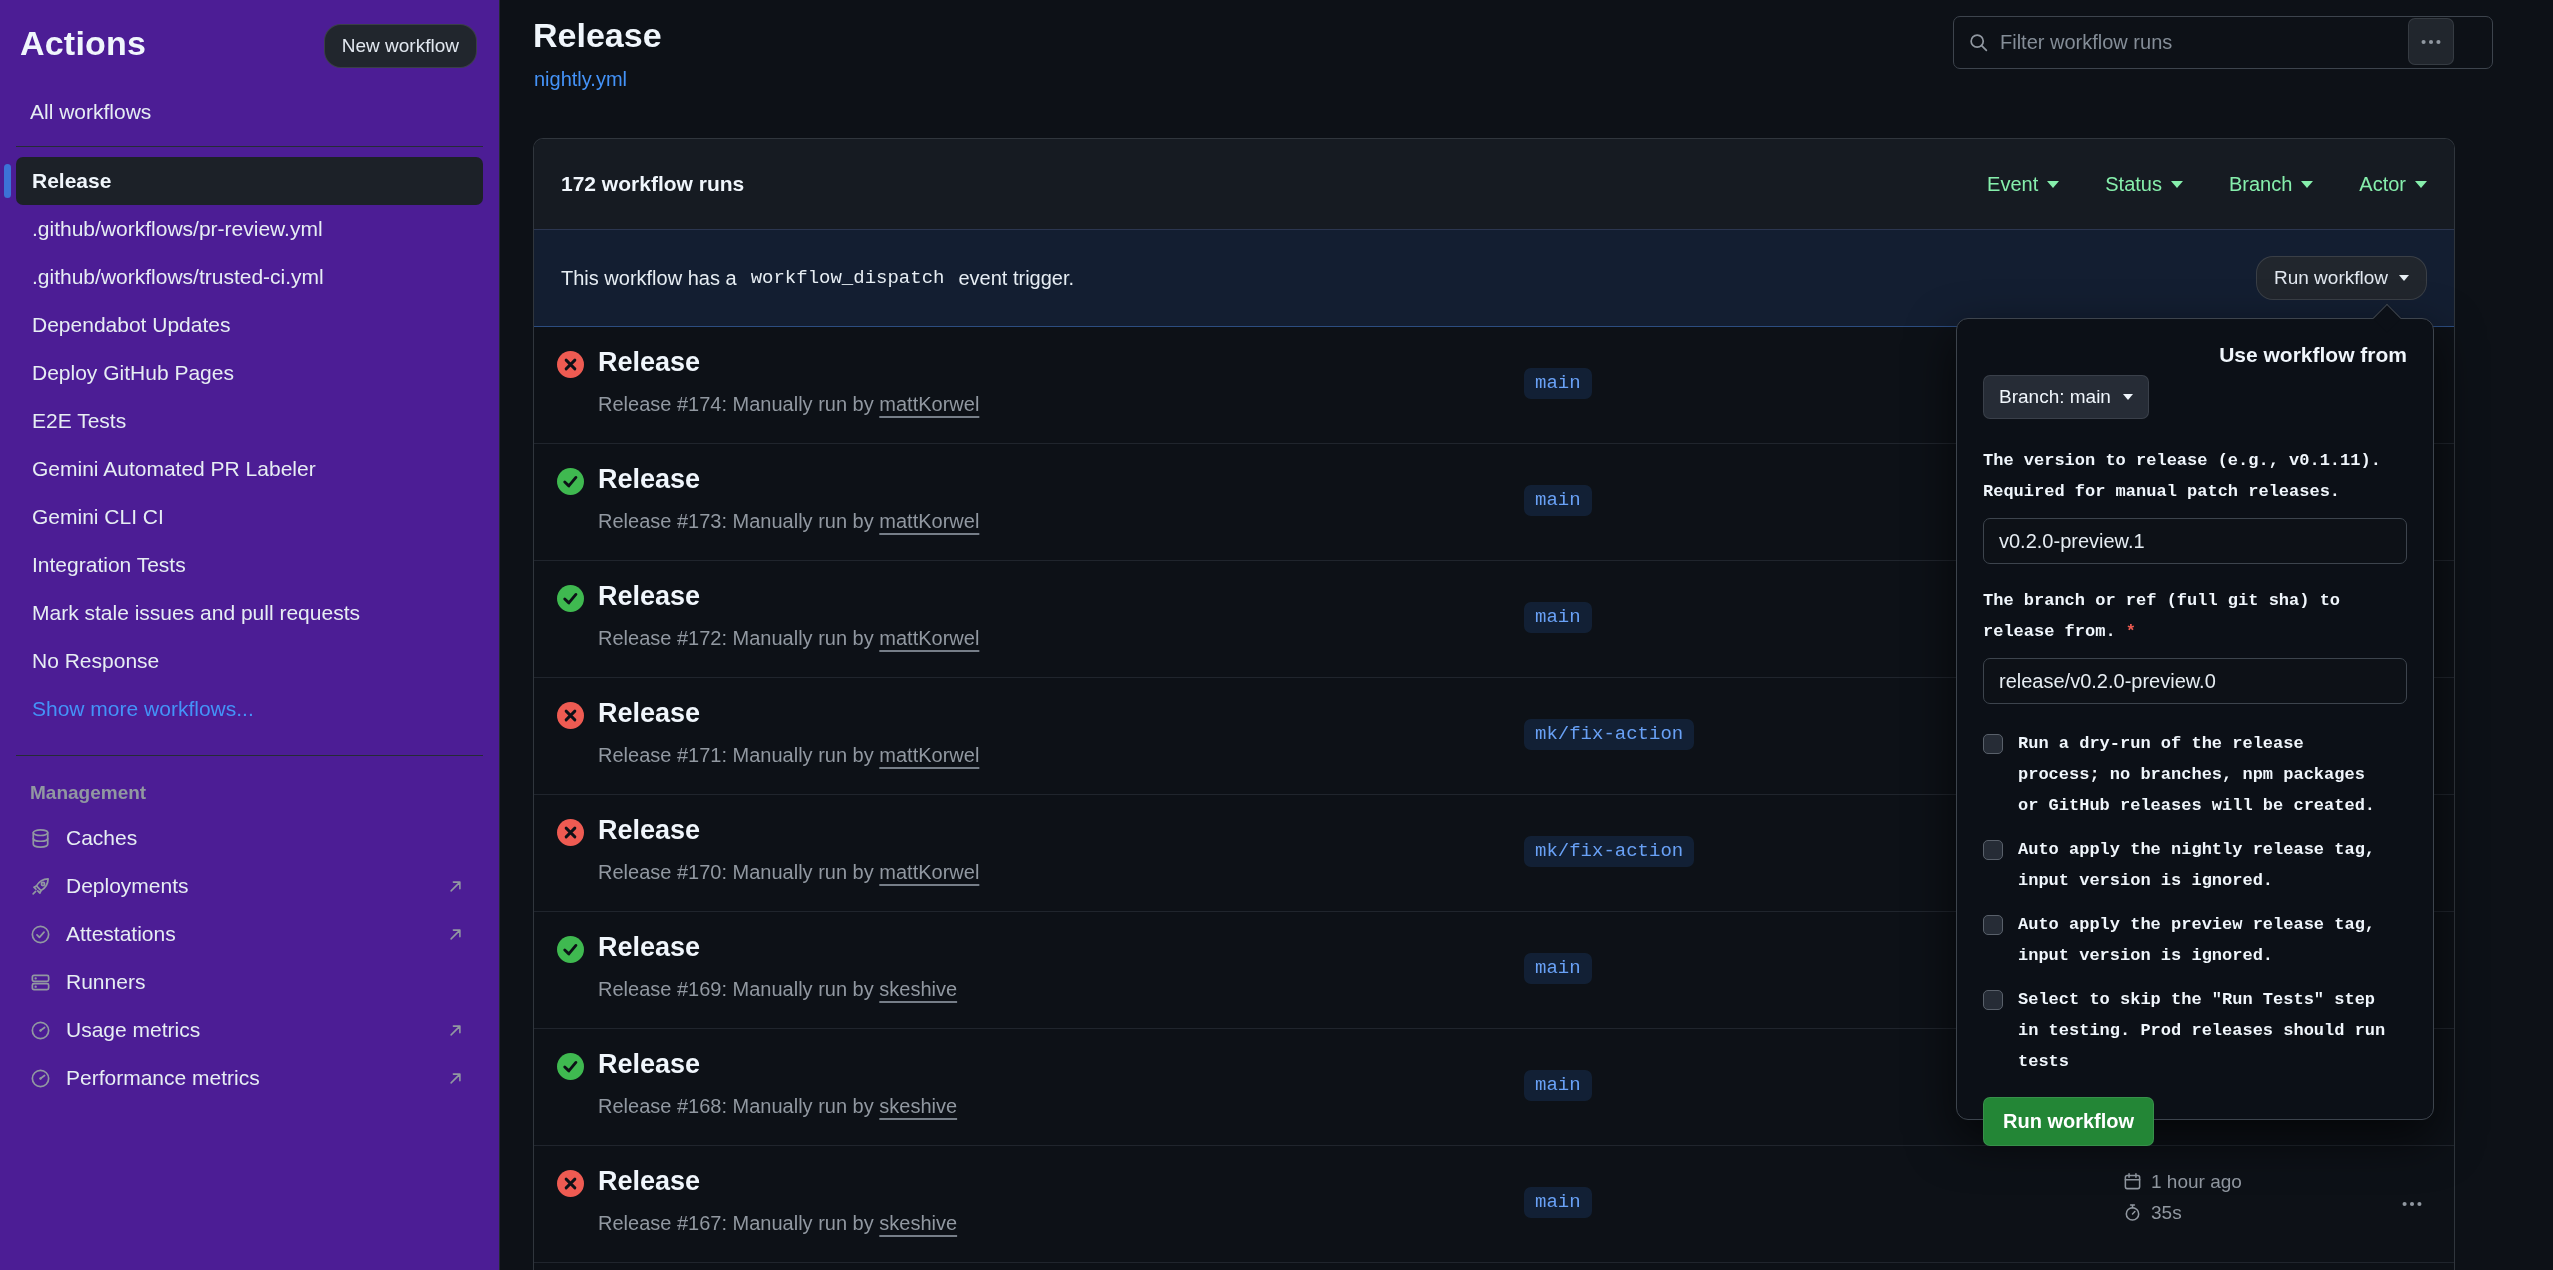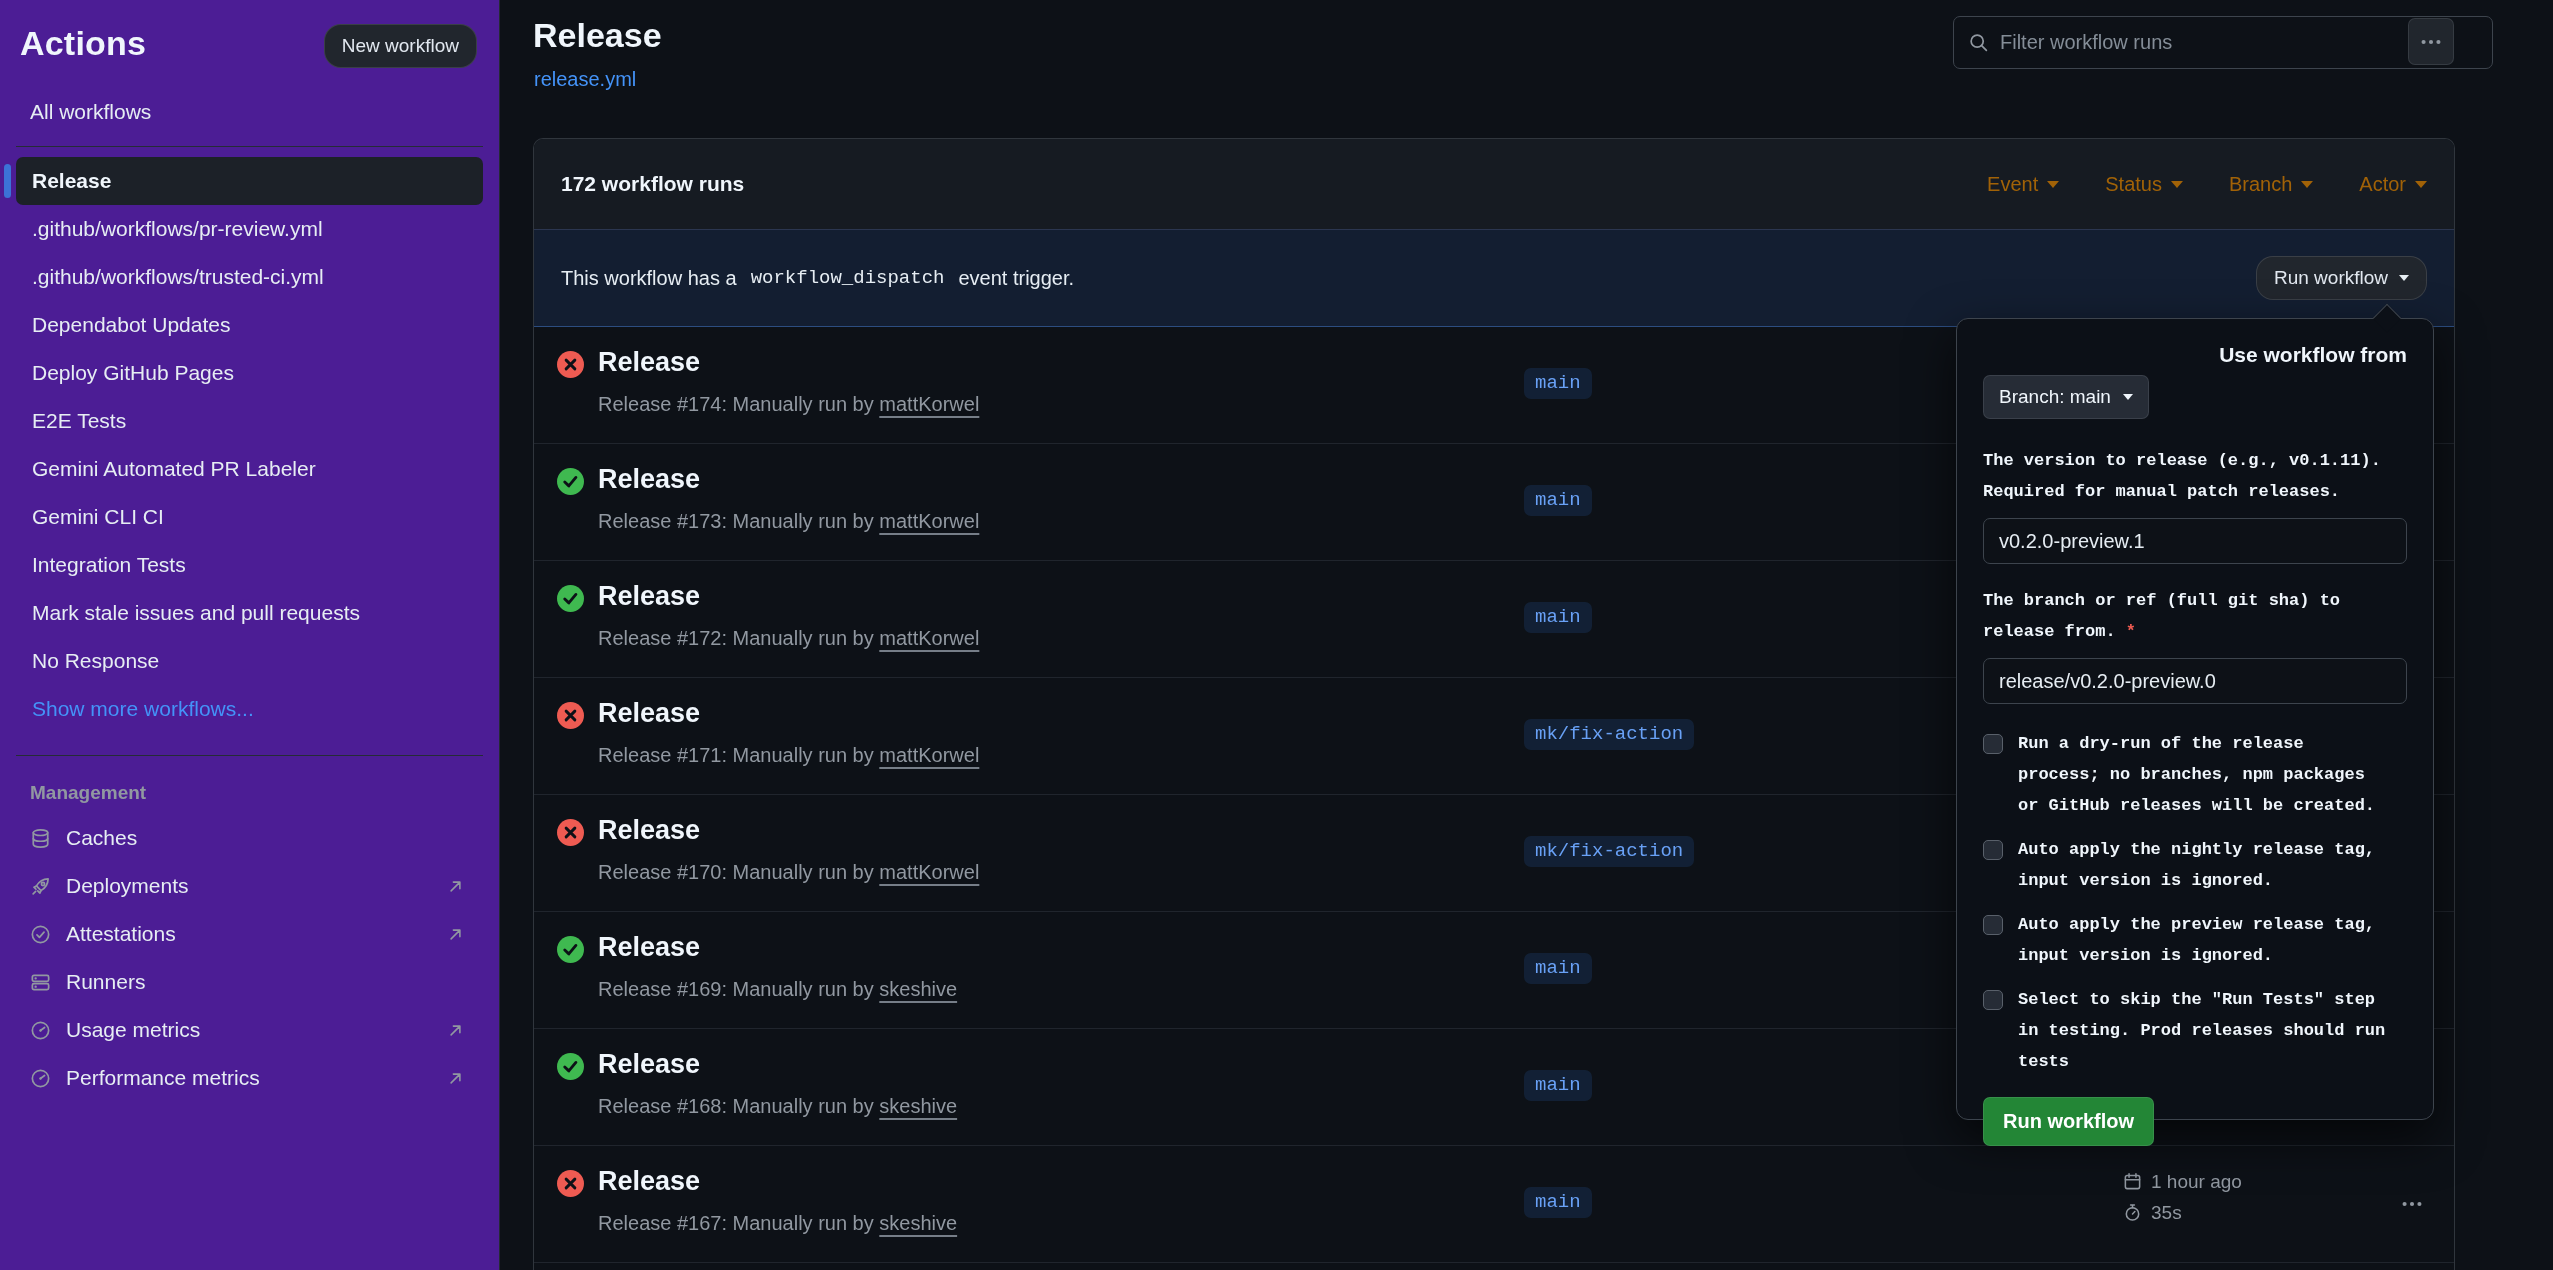--- a/index.html
+++ b/index.html
@@ -71,21 +71,21 @@
     position:absolute; left:33px; top:138px; width:1922px; height:1132px;
     border:1px solid #30363d; border-bottom:none; border-radius:10px 10px 0 0;
     overflow:hidden; background:#0d1117;
   }
   .list-header {
     height:91px; background:#161b22; border-bottom:1px solid #2b3650;
     display:flex; align-items:center; padding:0 27px;
   }
   .count-label { font-size:21px; font-weight:700; color:#f0f6fc; }
   .filters { margin-left:auto; display:flex; gap:46px; }
-  .filter-dd { display:flex; align-items:center; gap:9px; font-size:20px; color:#a16207; cursor:pointer; }
+  .filter-dd { display:flex; align-items:center; gap:9px; font-size:20px; color:#86efac; cursor:pointer; }
   .caret { width:0; height:0; border-left:6px solid transparent; border-right:6px solid transparent; border-top:7px solid currentColor; display:inline-block; }
   .banner {
     height:97px; background:var(--banner_bg,#131e31);
     border-bottom:1px solid var(--banner_border,#2c4d80);
     display:flex; align-items:center; padding:0 27px; gap:8px;
   }
   .banner-text { font-size:20px; color:#e6edf3; }
   .banner-code { font-size:19px; color:#e6edf3; margin:0 6px; }
   .banner .btn-secondary { margin-left:auto; display:flex; align-items:center; gap:11px; padding:10px 17px; }
   .banner .btn-secondary .caret { border-top-width:6px; border-left-width:5px; border-right-width:5px; color:#e6edf3; }
@@ -246,21 +246,21 @@
           <svg width="19" height="19" viewBox="0 0 16 16" fill="none" stroke="currentColor" stroke-width="1.3" stroke-linecap="round" stroke-linejoin="round">
             <path d="M4.3 11.7l7.2-7.2M6.2 4.3h5.5v5.5"></path>
           </svg>
         </span>
       </div>
     </nav>
 </aside>
 
 <main class="main">
   <h1 class="page-title">Release</h1>
-  <a class="file-link">release.yml</a>
+  <a class="file-link">nightly.yml</a>
 
   <div class="filter-box">
     <span class="icon">
         <svg width="21" height="21" viewBox="0 0 16 16" fill="none" stroke="currentColor" stroke-width="1.3" stroke-linecap="round" stroke-linejoin="round">
           <circle cx="7" cy="7" r="4.6"></circle>
           <path d="M10.4 10.4 14 14"></path>
         </svg>
       </span>
     <input placeholder="Filter workflow runs" style="">
   </div>

